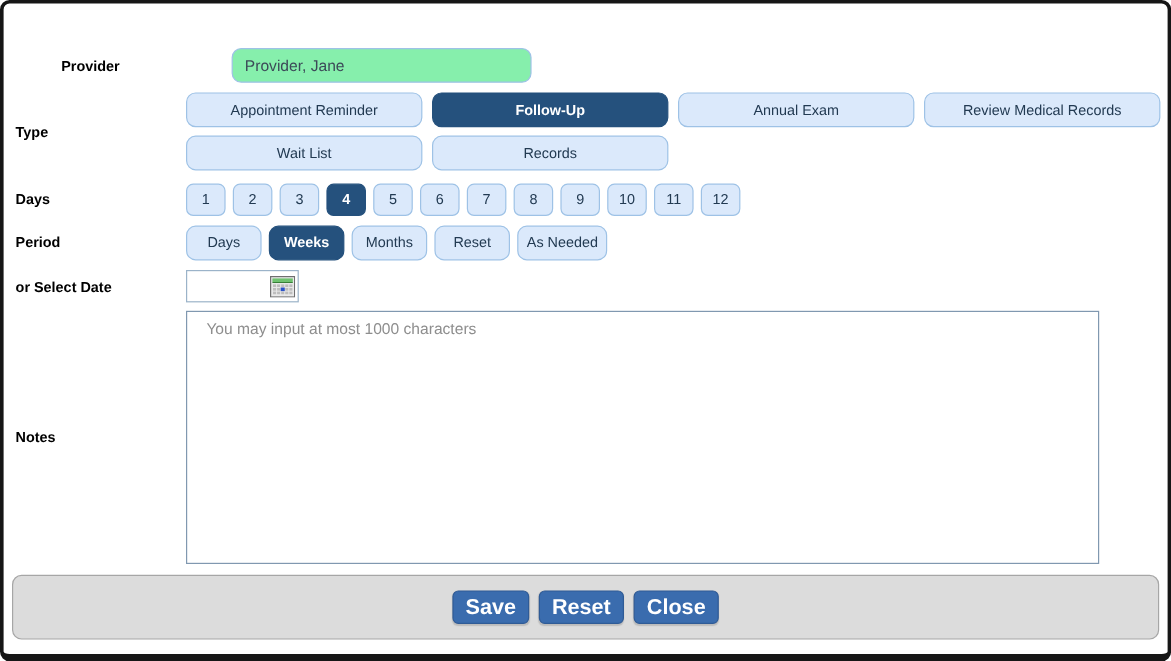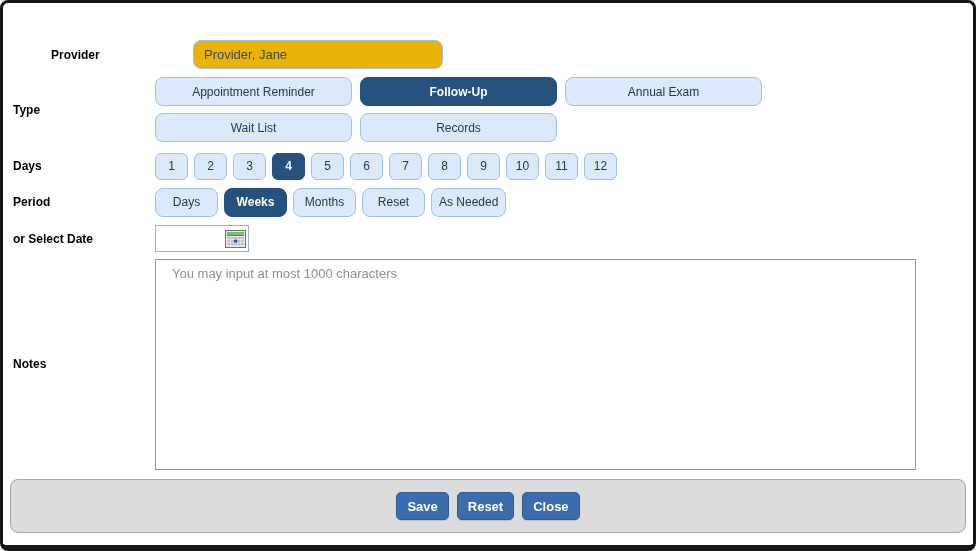--- a/index.html
+++ b/index.html
@@ -48,21 +48,21 @@
     background: #25517d;
     border-color: #25517d;
     color: #ffffff;
     font-weight: bold;
   }
 
   
   .row-provider { margin-top: 37px; height: 29px; padding-left: 48px; }
   .provider-field {
     width: 250px; height: 29px;
-    background: #eab308;
+    background: #86efac;
     border: 1px solid #9ec2e6;
     border-radius: 8px;
     display: flex; align-items: center;
     padding: 0 10px;
     font-size: 13px;
     color: #3c4a58;
   }
 
   
   .row-type { margin-top: 8px; }
@@ -129,21 +129,21 @@
     align-items: center;
     justify-content: center;
     gap: 8px;
   }
   .btn.action {
     background: #3a6cae;
     border: 1px solid #2f5b96;
     border-radius: 5px;
     color: #ffffff;
     font-weight: bold;
-    font-size: 13px;
+    font-size: 18px;
     height: 28px;
     padding: 0 10px;
     box-shadow: 0 1px 1px rgba(0,0,0,0.15);
   }
 </style>
 </head>
 <body>
 
 <div class="page">
 
@@ -154,20 +154,21 @@
     </div>
   </div>
 
   <div class="row row-type">
     <div class="row-label">Type</div>
     <div class="type-rows">
       <div class="type-row">
           <button class="btn light">Appointment Reminder</button>
           <button class="btn light selected">Follow-Up</button>
           <button class="btn light">Annual Exam</button>
+          <button class="btn light">Review Medical Records</button>
         </div>
       <div class="type-row">
           <button class="btn light">Wait List</button>
           <button class="btn light">Records</button>
         </div>
     </div>
   </div>
 
   <div class="row row-when">
     <div class="row-label">Days</div>

